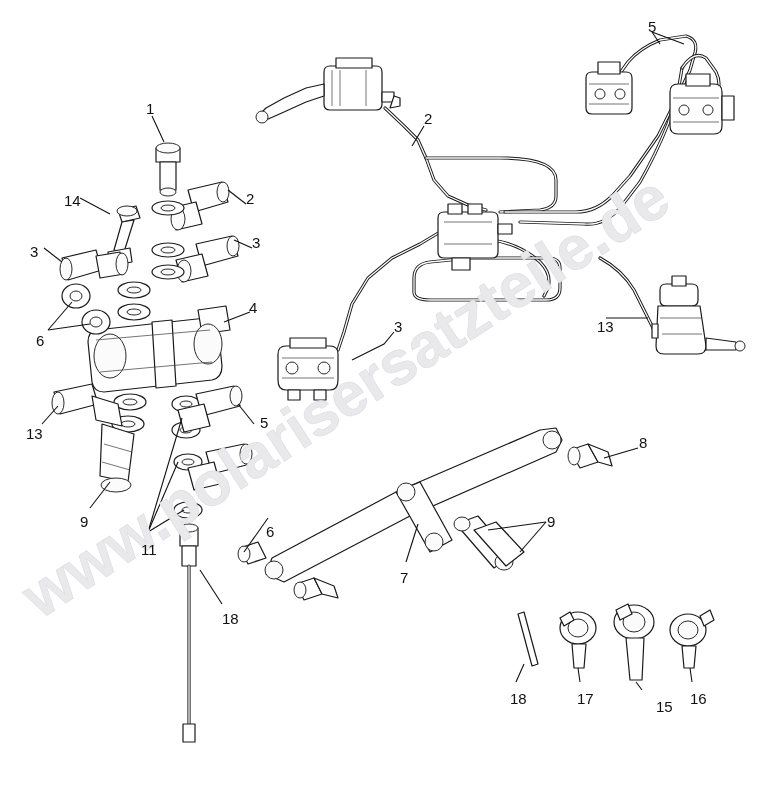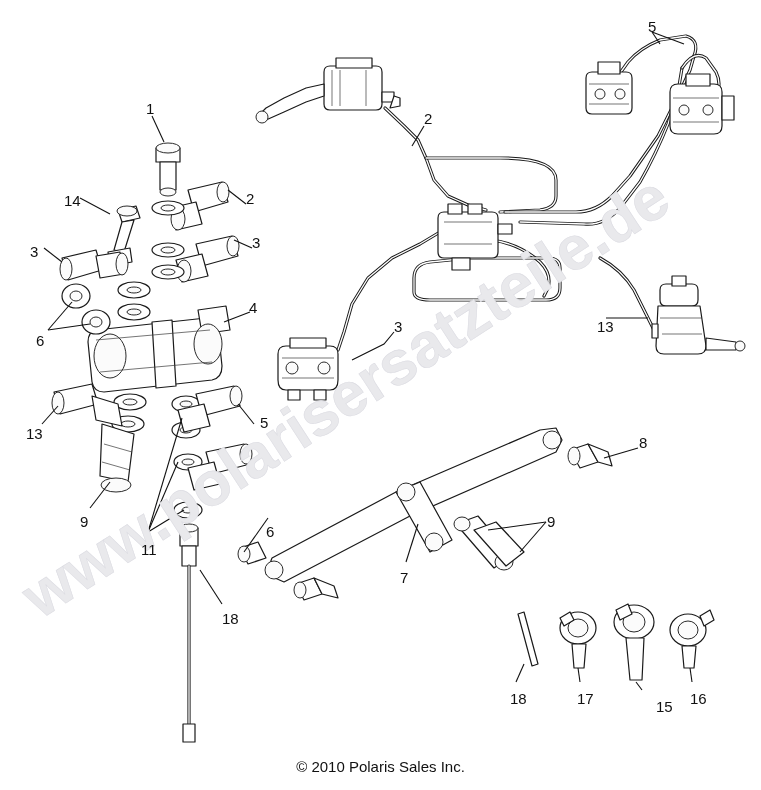--- a/index.html
+++ b/index.html
@@ -412,15 +412,14 @@
   <div class="callout" style="left:141px; top:541px;">11</div>
   <div class="callout" style="left:80px;  top:513px;">9</div>
   <div class="callout" style="left:26px;  top:425px;">13</div>
   <div class="callout" style="left:597px; top:318px;">13</div>
   <div class="callout" style="left:64px;  top:192px;">14</div>
   <div class="callout" style="left:656px; top:698px;">15</div>
   <div class="callout" style="left:690px; top:690px;">16</div>
   <div class="callout" style="left:577px; top:690px;">17</div>
   <div class="callout" style="left:510px; top:690px;">18</div>
 
-  <div class="copyright">© 2010 Polaris Sales Inc.</div>
 
 </div>
 
 </body></html>

